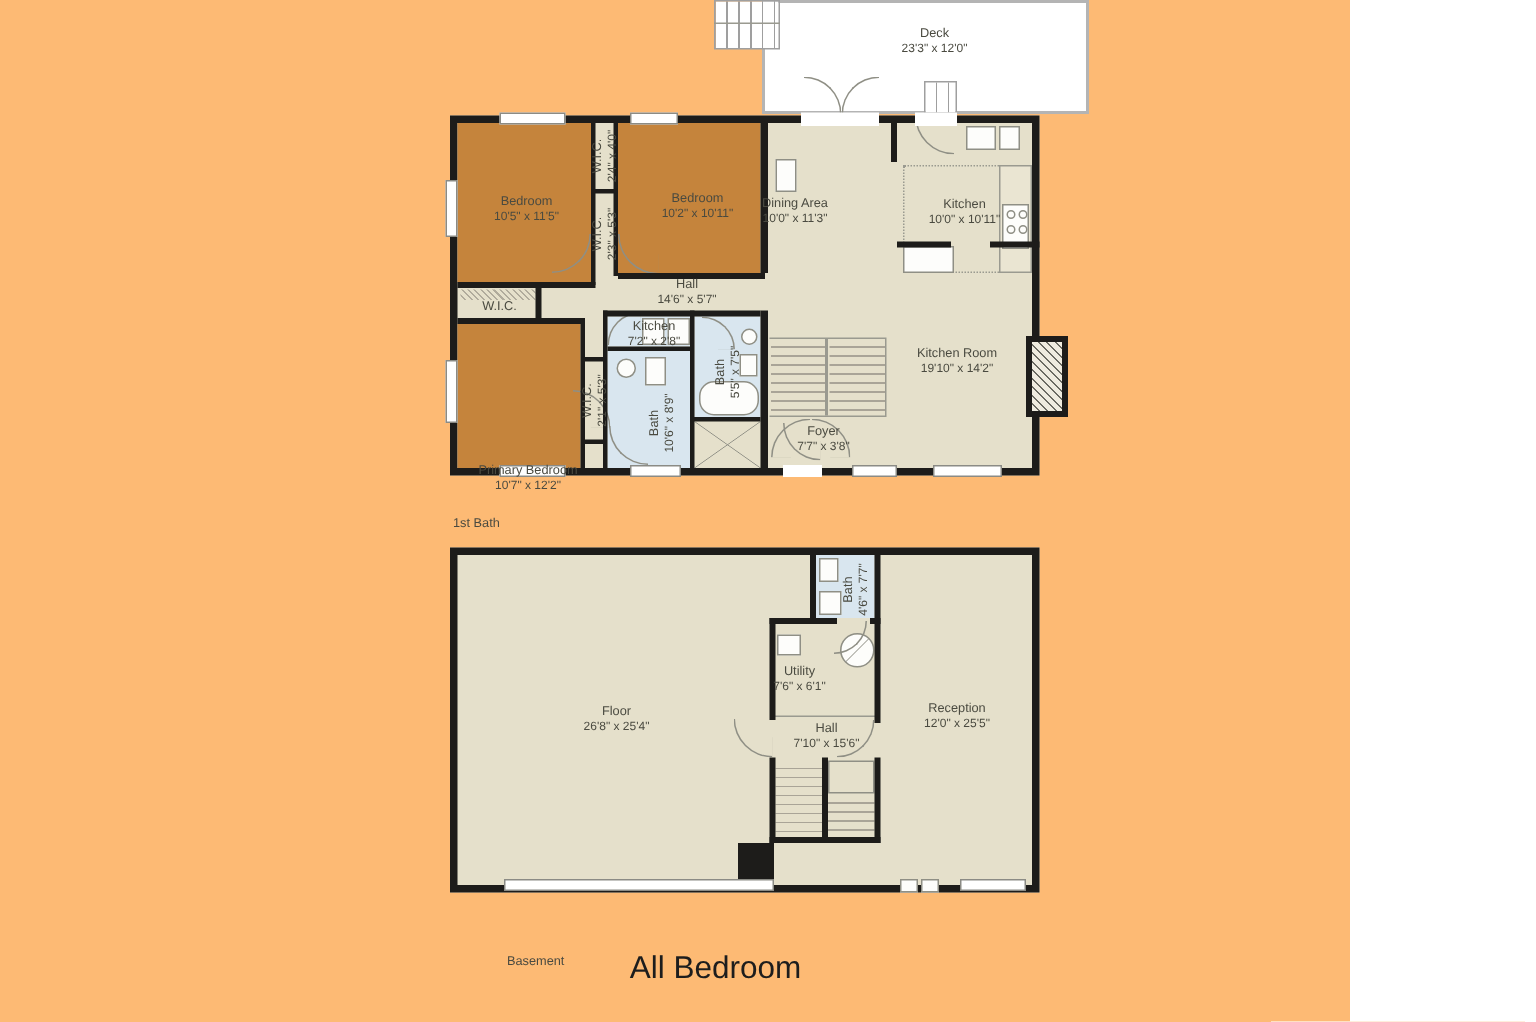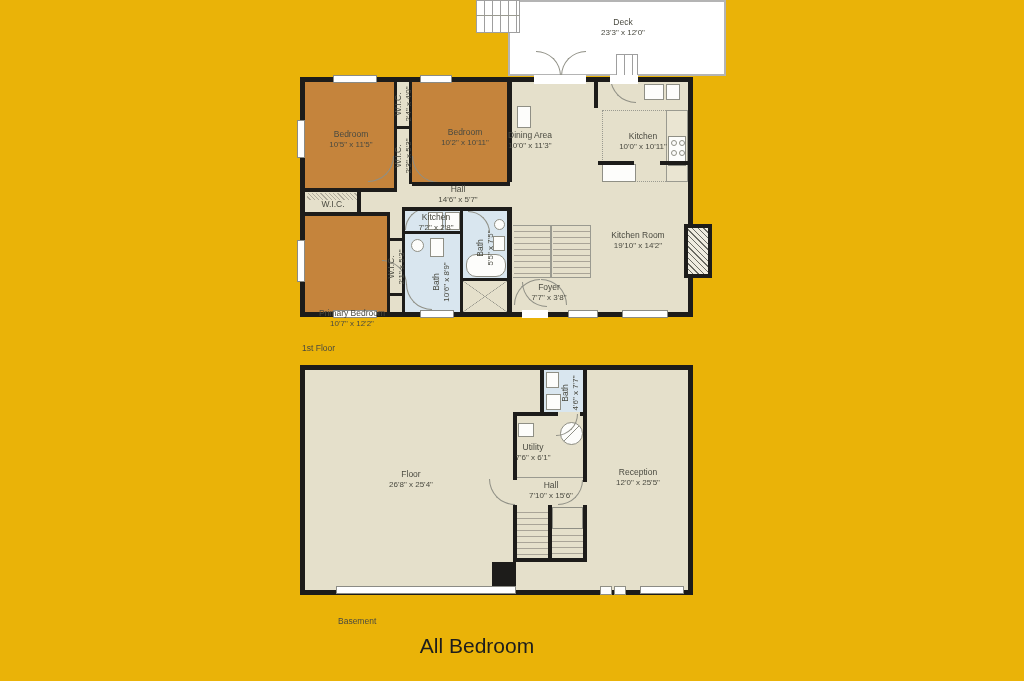--- a/index.html
+++ b/index.html
@@ -1,17 +1,17 @@
 <!DOCTYPE html>
 <html><head>
 <meta charset="utf-8">
 <style>
   html,body{margin:0;padding:0;background:#ffffff;}
   *{box-sizing:border-box;}
-  .canvas{position:relative;width:1024px;height:681px;background:#eab308;overflow:hidden;
+  .canvas{position:relative;width:900px;height:681px;background:#fdba74;overflow:hidden;
           font-family:"Liberation Sans","DejaVu Sans",sans-serif;}
   .plan{position:absolute;border:5px solid #1d1c1a;background:#e5e0cb;z-index:1;}
   .room{position:absolute;z-index:2;}
   .orange{background:#c5843c;}
   .blue{background:#d9e6ef;}
   .wall{position:absolute;background:#1d1c1a;z-index:6;}
   .tline{position:absolute;background:#9a9a90;z-index:4;}
   .win{position:absolute;background:#ffffff;border:1px solid #8b8b85;z-index:8;}
   .gap{position:absolute;background:#ffffff;z-index:7;}
   .fixture{position:absolute;border:1px solid #8f8f85;background:#fdfdfb;z-index:3;}
@@ -195,21 +195,21 @@
     <div class="dm">10'6" x 8'9"</div>
   </div>
   <div class="lbl" style="left:638px;top:240px;">
     <div class="nm">Kitchen Room</div>
     <div class="dm">19'10" x 14'2"</div>
   </div>
   <div class="lbl" style="left:549px;top:292px;">
     <div class="nm">Foyer</div>
     <div class="dm">7'7" x 3'8"</div>
   </div>
-  <div class="cap" style="left:302px;top:343px;">1st Floor</div>
+  <div class="cap" style="left:302px;top:343px;">1st Bath</div>
 
   <div class="plan" style="left:300px;top:365px;width:393px;height:230px;"></div>
 
   <div class="room blue" style="left:544px;top:370px;width:39px;height:42px;"></div>
 
   <div class="treads" style="left:517px;top:507px;width:31px;height:51px;"></div>
   <div class="fixture" style="left:552px;top:507px;width:31px;height:22px;background:#e5e0cb;"></div>
   <div class="treads" style="left:552px;top:530px;width:31px;height:28px;"></div>
 
   <div class="wall" style="left:540px;top:370px;width:4px;height:44px;"></div>
@@ -251,17 +251,17 @@
     <div class="dm">7'6" x 6'1"</div>
   </div>
   <div class="lbl" style="left:551px;top:490px;">
     <div class="nm">Hall</div>
     <div class="dm">7'10" x 15'6"</div>
   </div>
   <div class="lbl" style="left:638px;top:477px;">
     <div class="nm">Reception</div>
     <div class="dm">12'0" x 25'5"</div>
   </div>
-  <div class="cap" style="left:302px;top:616px;padding-left:36px;">Basement</div>
+  <div class="cap" style="left:302px;top:635px;padding-left:36px;">Basement</div>
 
   <div class="title">All Bedroom</div>
 
 </div>
 
 </body></html>

